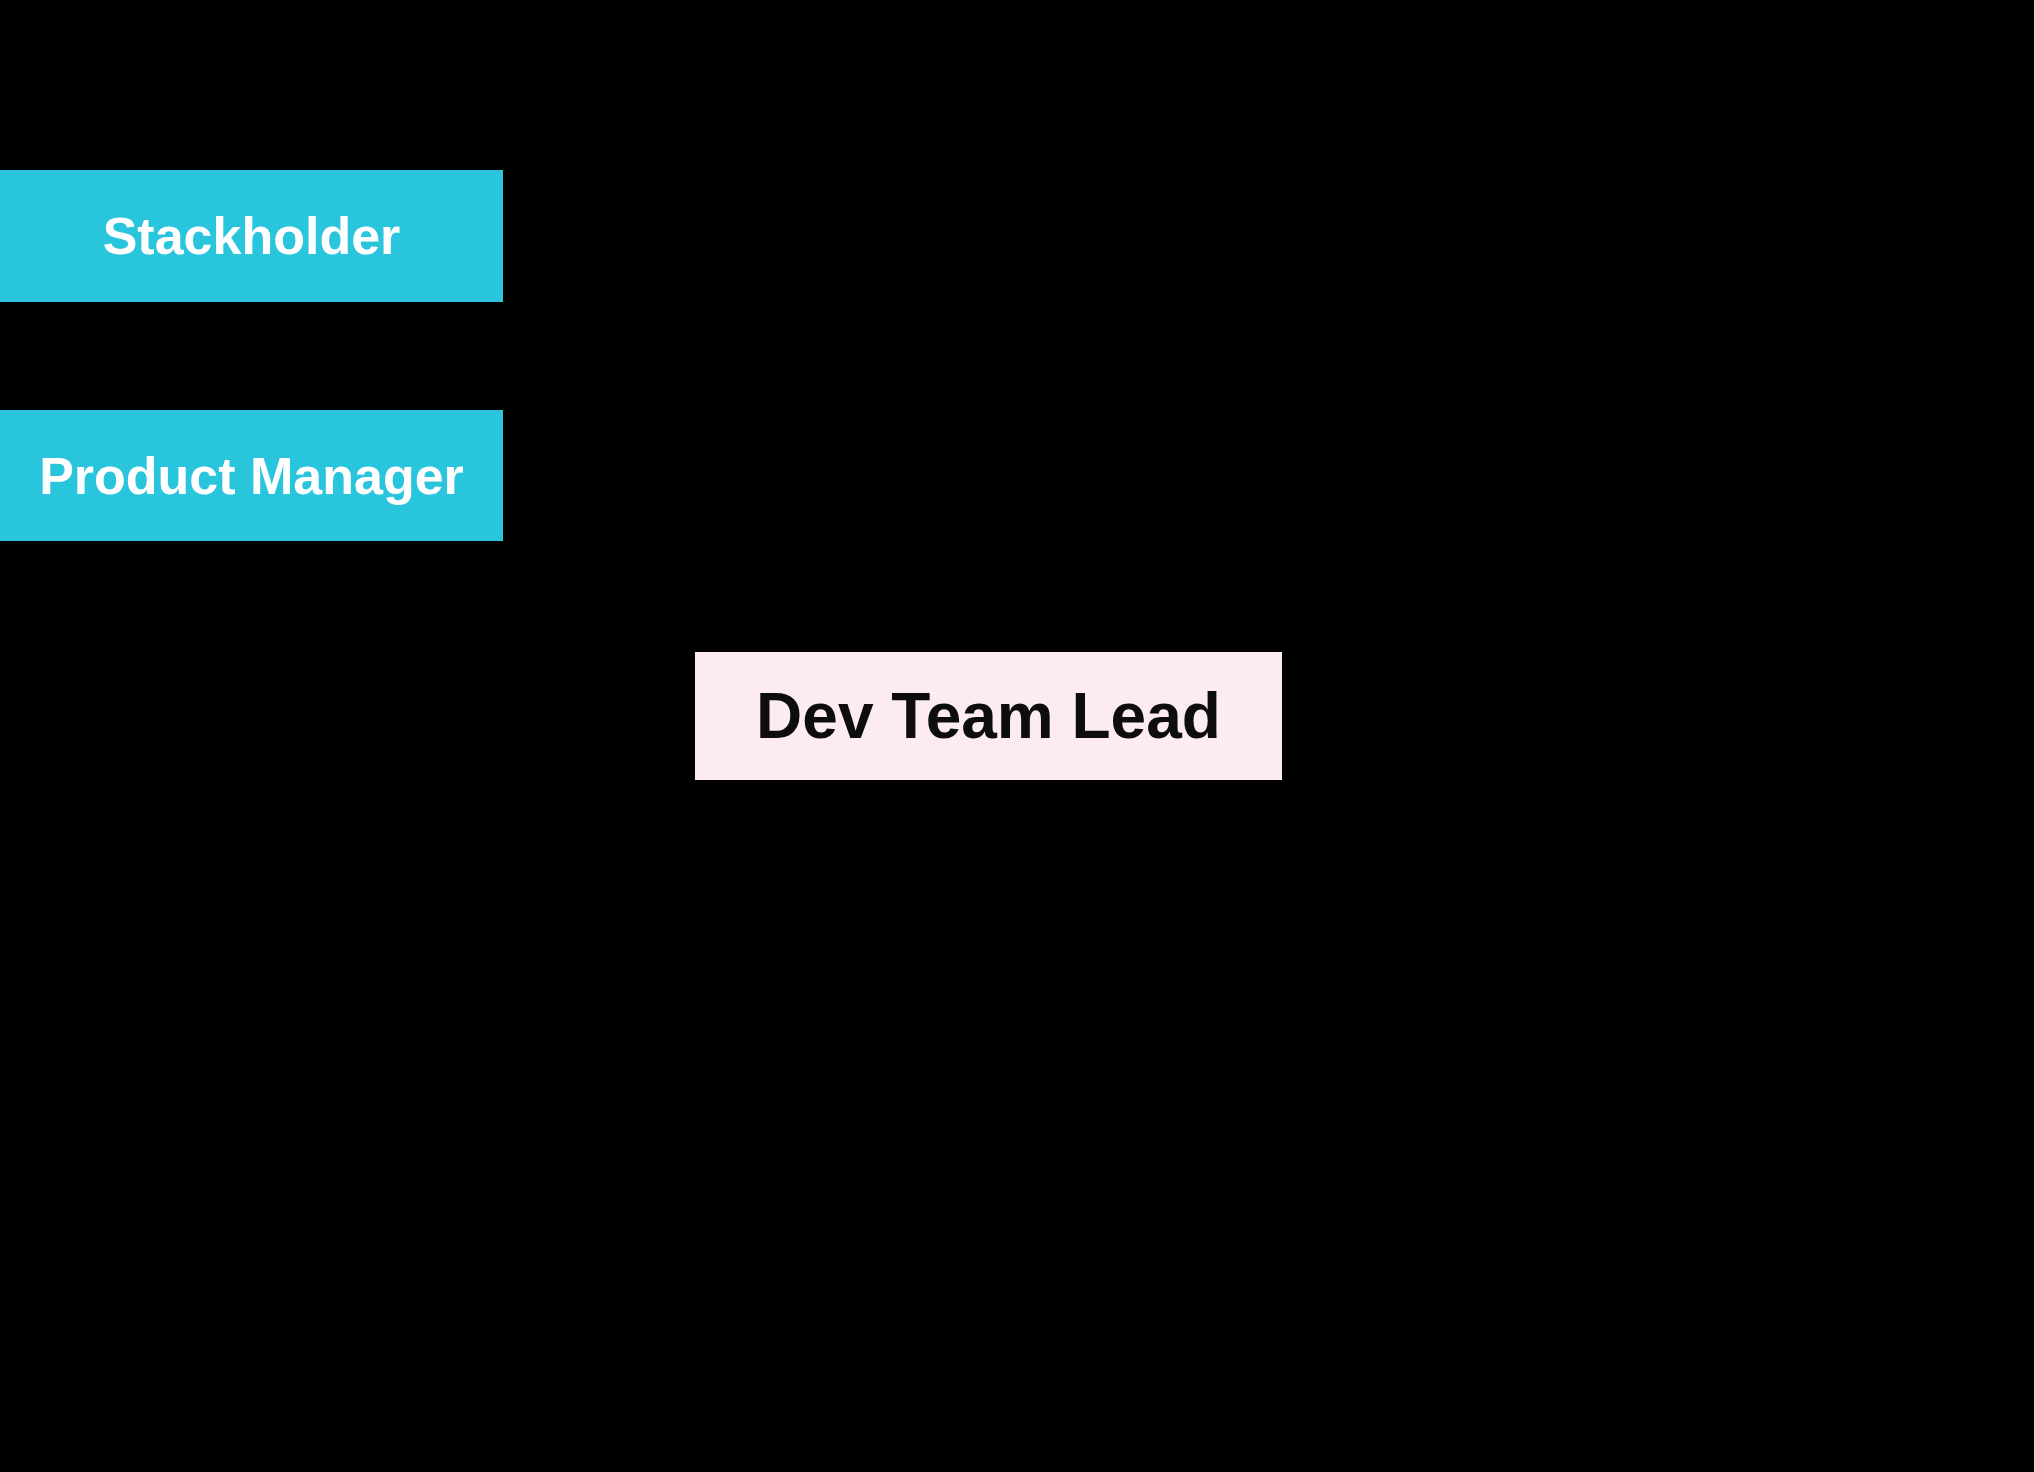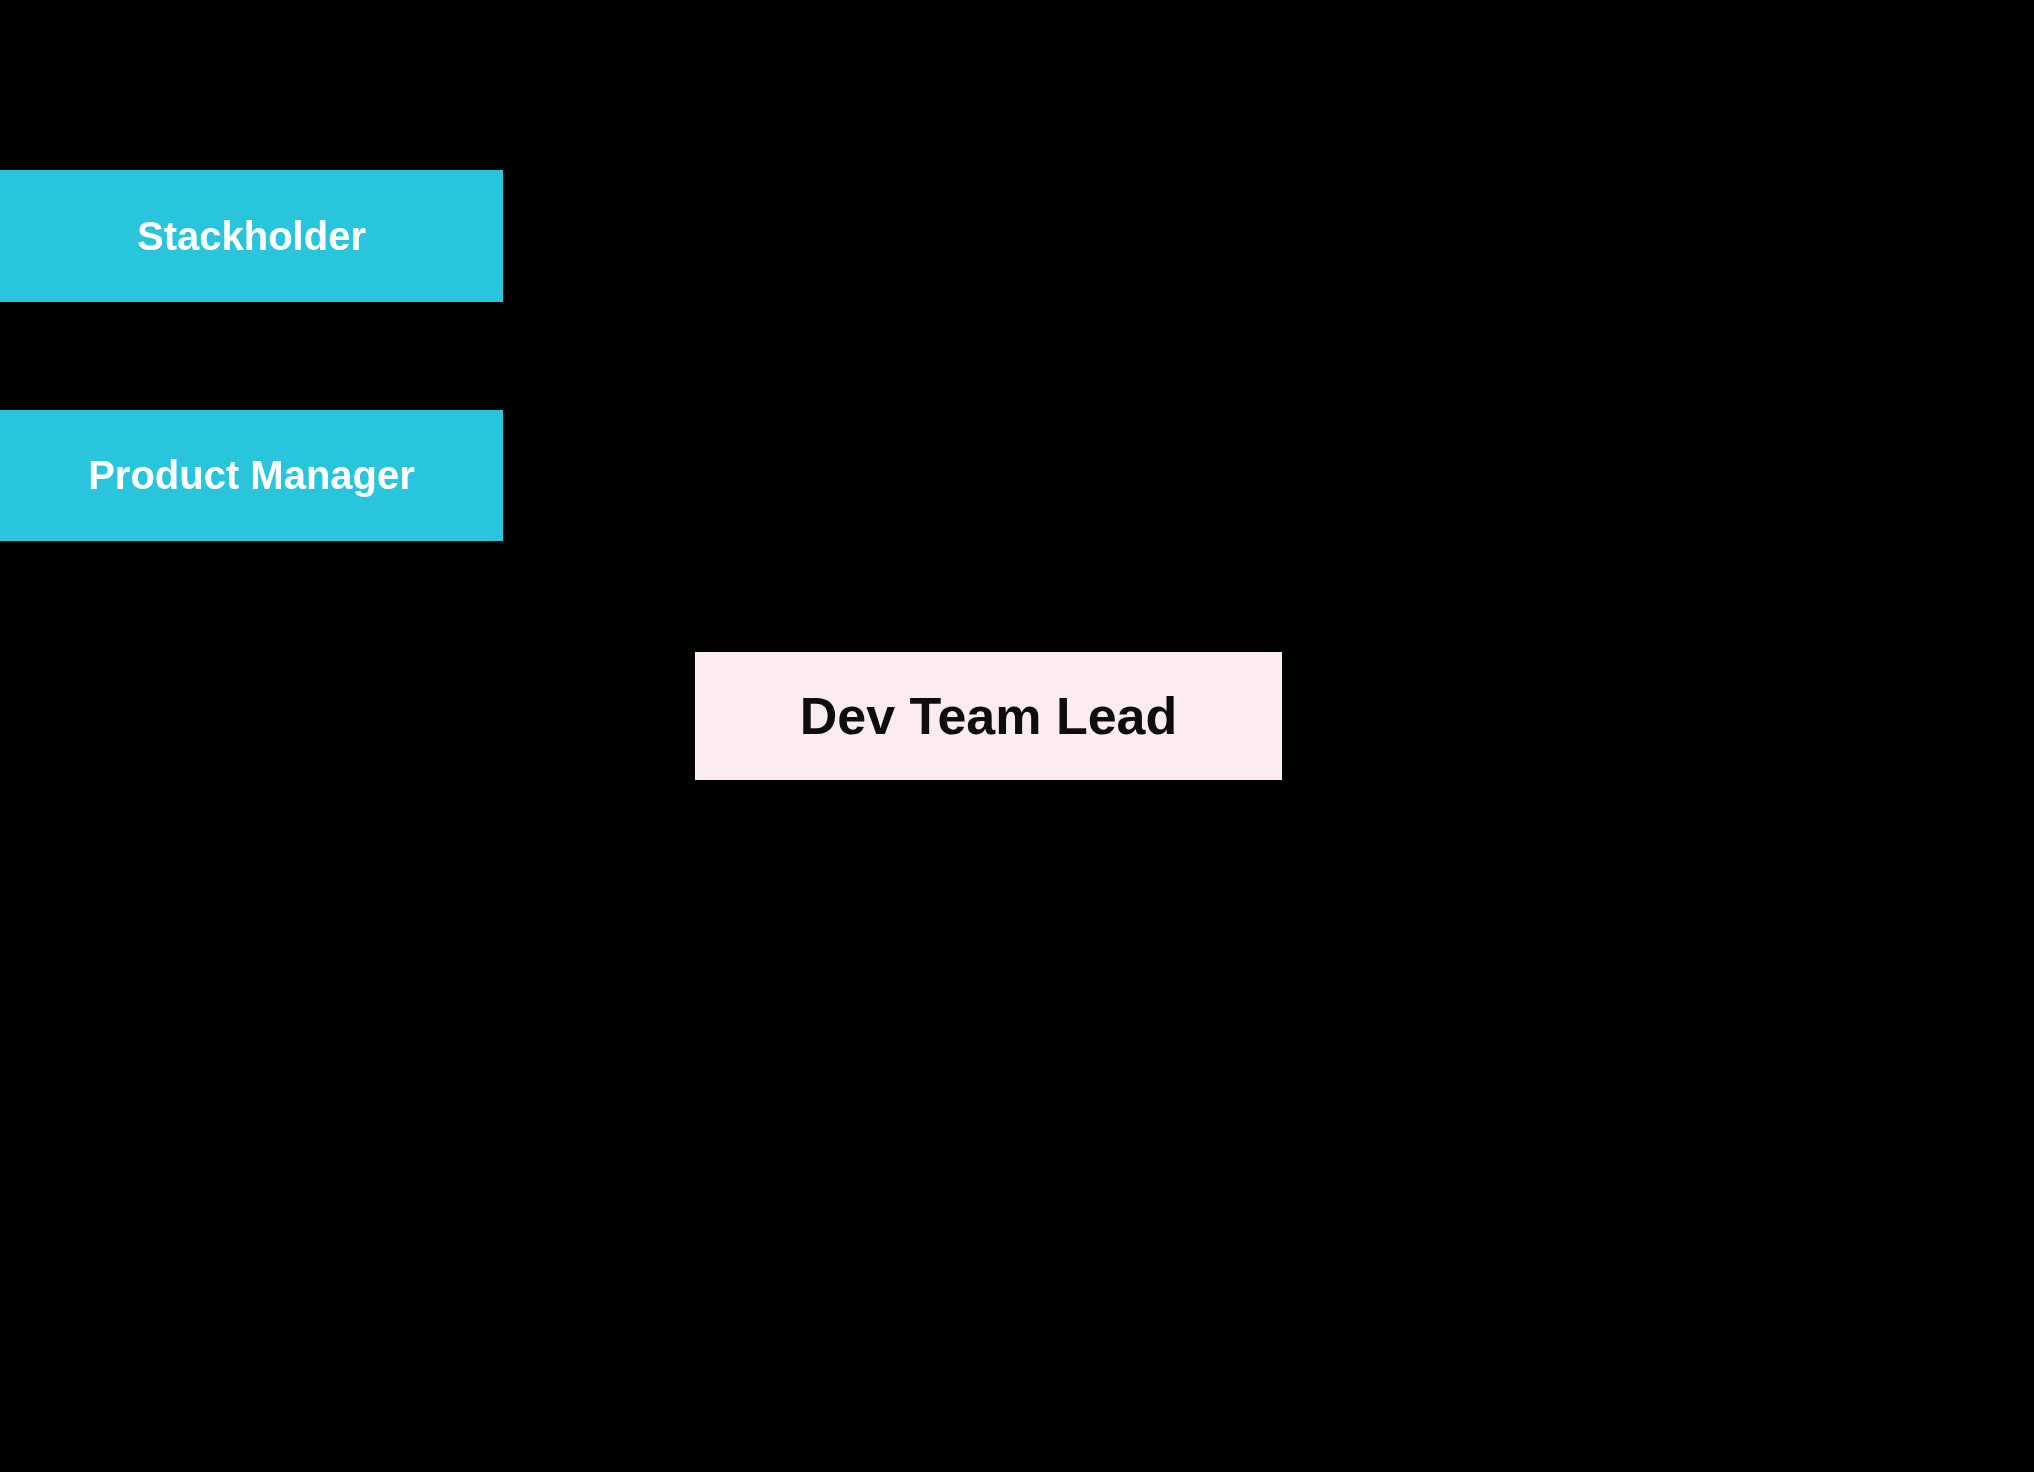--- a/index.html
+++ b/index.html
@@ -25,26 +25,26 @@
     display: flex;
     align-items: center;
     justify-content: center;
     font-weight: 700;
     white-space: nowrap;
     box-sizing: border-box;
   }
   .node-cyan {
     background: #29C5DC;
     color: #FFFFFF;
-    font-size: 40px;
+    font-size: 52px;
   }
   .node-pink {
     background: #FDEBF3;
     color: #0D0D0D;
-    font-size: 52px;
+    font-size: 64px;
   }
   #node-stackholder {
     left: 0px;
     top: 170px;
     width: 503px;
     height: 132px;
   }
   #node-product-manager {
     left: 0px;
     top: 410px;

